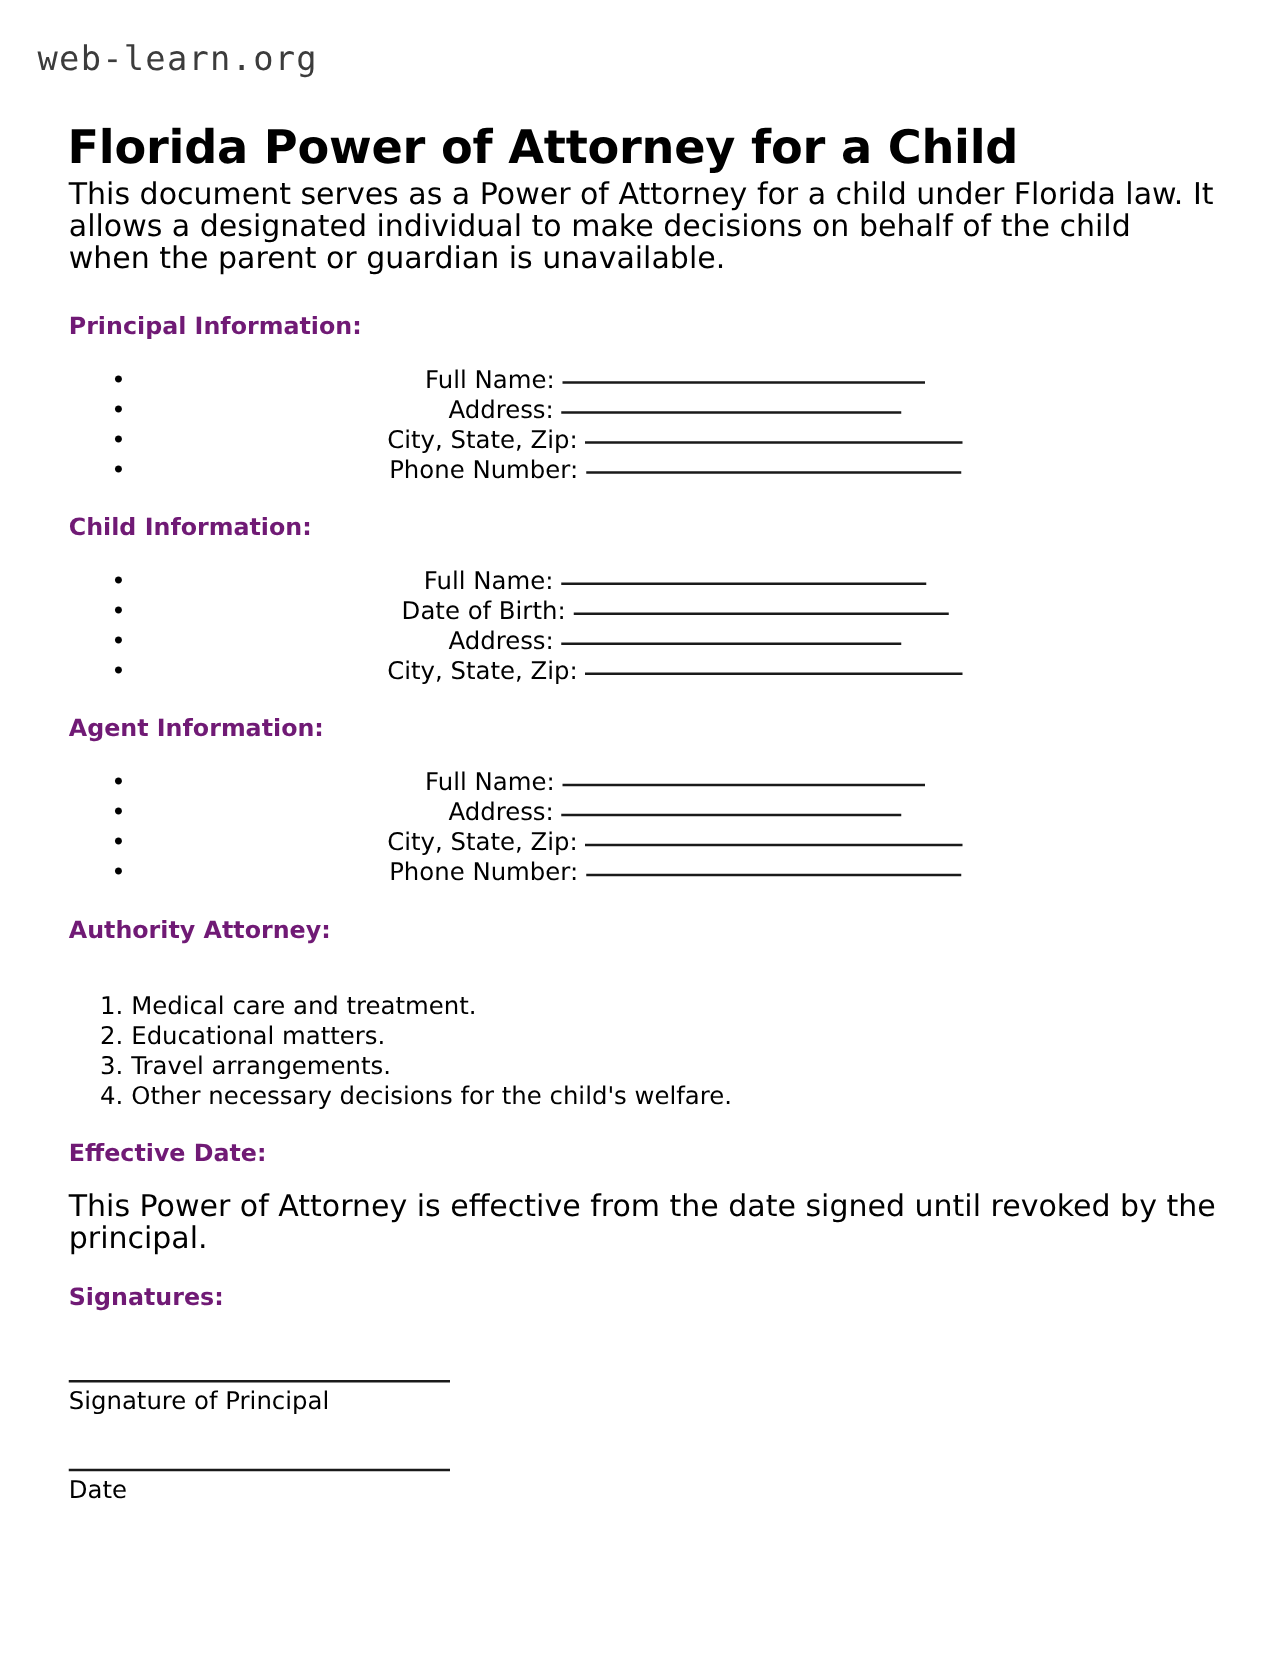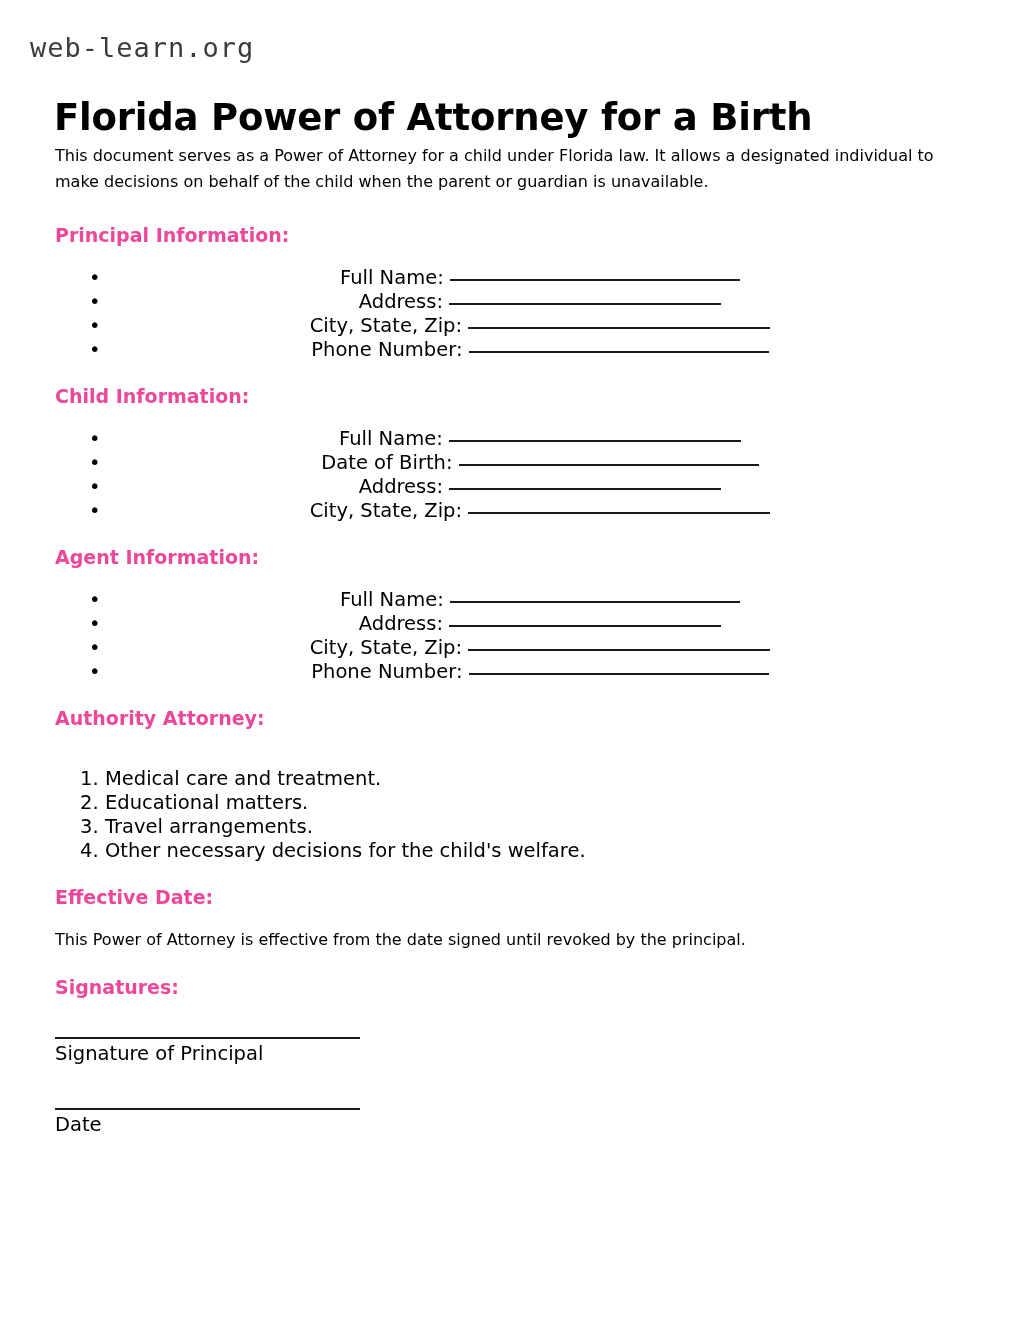--- a/index.html
+++ b/index.html
@@ -47,30 +47,30 @@
     white-space: nowrap;
   }
   .content {
     position: absolute;
     left: 55px;
     top: 143px;
     width: 920px;
   }
   p.body-text {
     margin: 0 0 0 0;
-    font-size: 16px;
+    font-size: 24px;
     line-height: 25.5px;
     color: #000000;
   }
   h2.section-heading {
     margin: 0;
     font-size: 19px;
     font-weight: bold;
     line-height: 24px;
-    color: #ec4899;
+    color: #701a75;
   }
   .gap-para { height: 29px; }
   .gap-list { height: 19px; }
   .gap-after-list { height: 22px; }
   .gap-small { height: 18px; }
 
   ul.field-list {
     margin: 0;
     padding: 0 0 0 50px;
     list-style: none;
@@ -117,42 +117,42 @@
     left: 0px;
     top: 0;
     width: 24px;
     font-size: 19.5px;
     line-height: 24px;
   }
   ol.authority-list li .item-text {
     margin-left: 25px;
     display: inline-block;
   }
-  .sig-block { margin-top: 20px; }
+  .sig-block { margin-top: 36px; }
   .sig-rule {
     width: 305px;
     height: 0;
     border-bottom: 2px solid #1a1a1a;
   }
   .sig-label {
     font-size: 19.5px;
     line-height: 25px;
     padding-top: 2px;
     color: #000000;
   }
   .sig-spacer { height: 42px; }
 </style>
 </head>
 <body>
 
 <div class="page">
 
   <div class="site-brand">web-learn.org</div>
 
-  <h1 class="doc-title">Florida Power of Attorney for a Birth</h1>
+  <h1 class="doc-title">Florida Power of Attorney for a Child</h1>
 
   <div class="content">
 
     <p class="body-text">This document serves as a Power of Attorney for a child under Florida law. It allows a designated individual to make decisions on behalf of the child when the parent or guardian is unavailable.</p>
 
     <div class="gap-para"></div>
 
     <h2 class="section-heading">Principal Information:</h2>
     <div class="gap-list"></div>
     <ul class="field-list">

